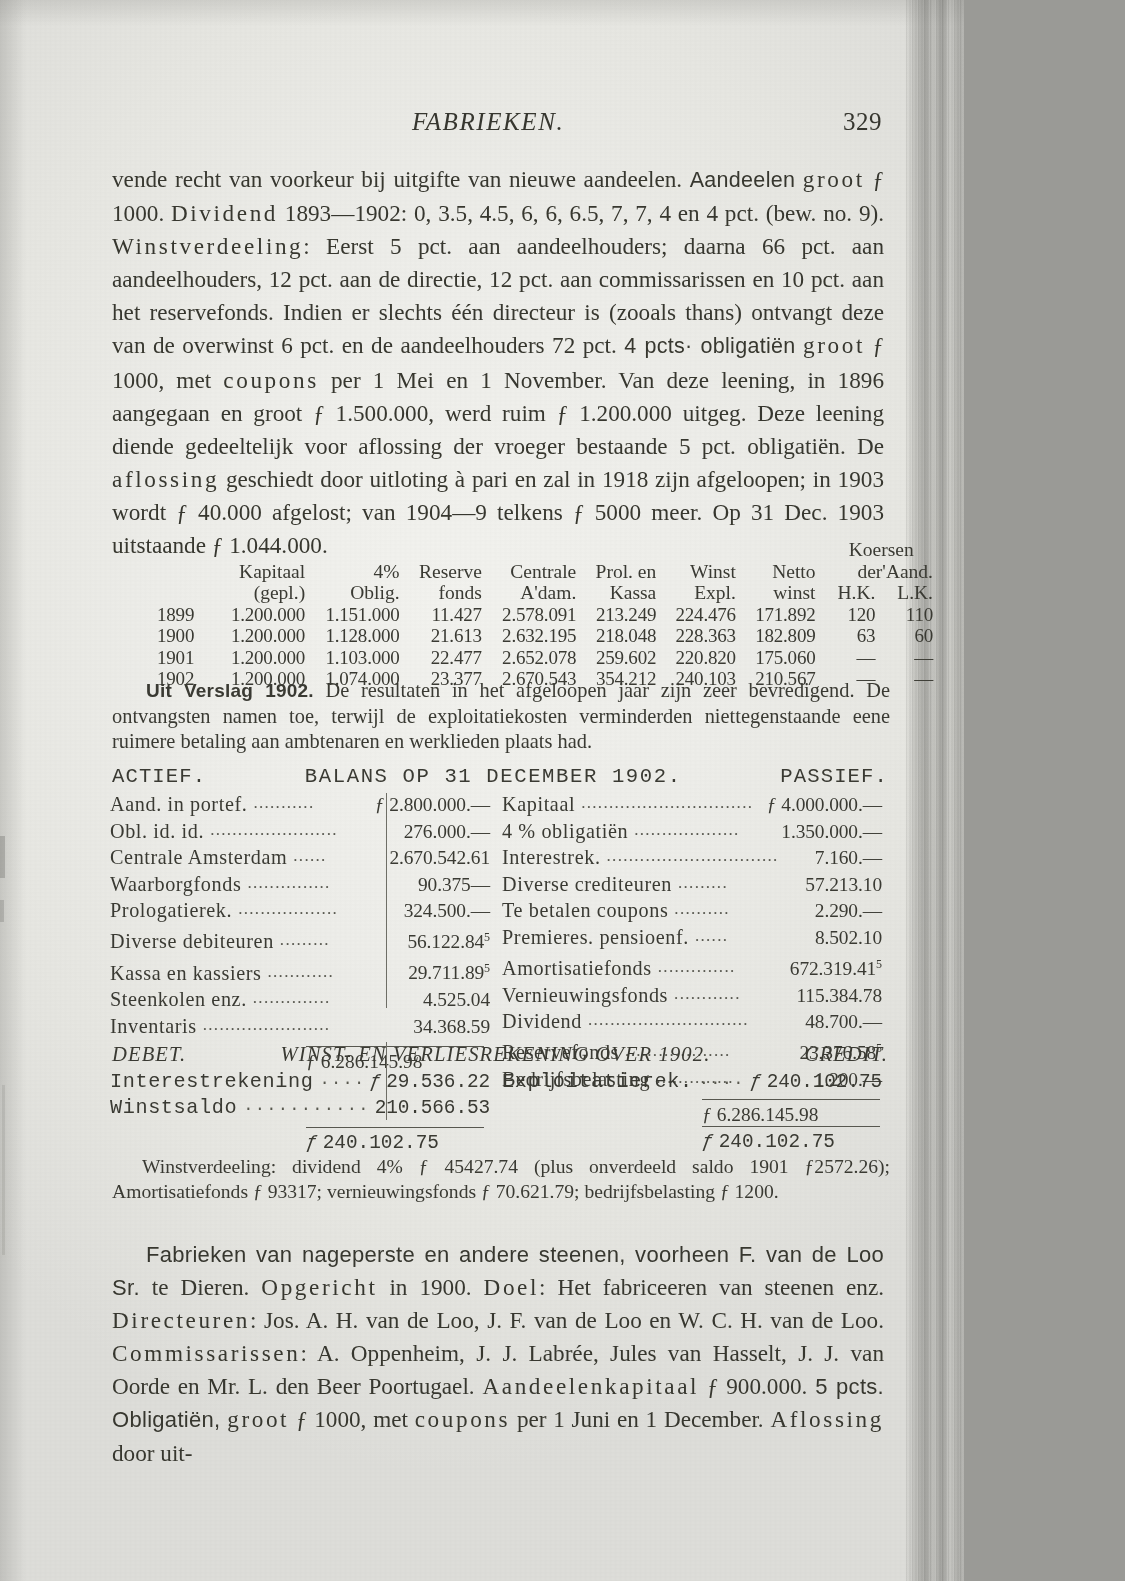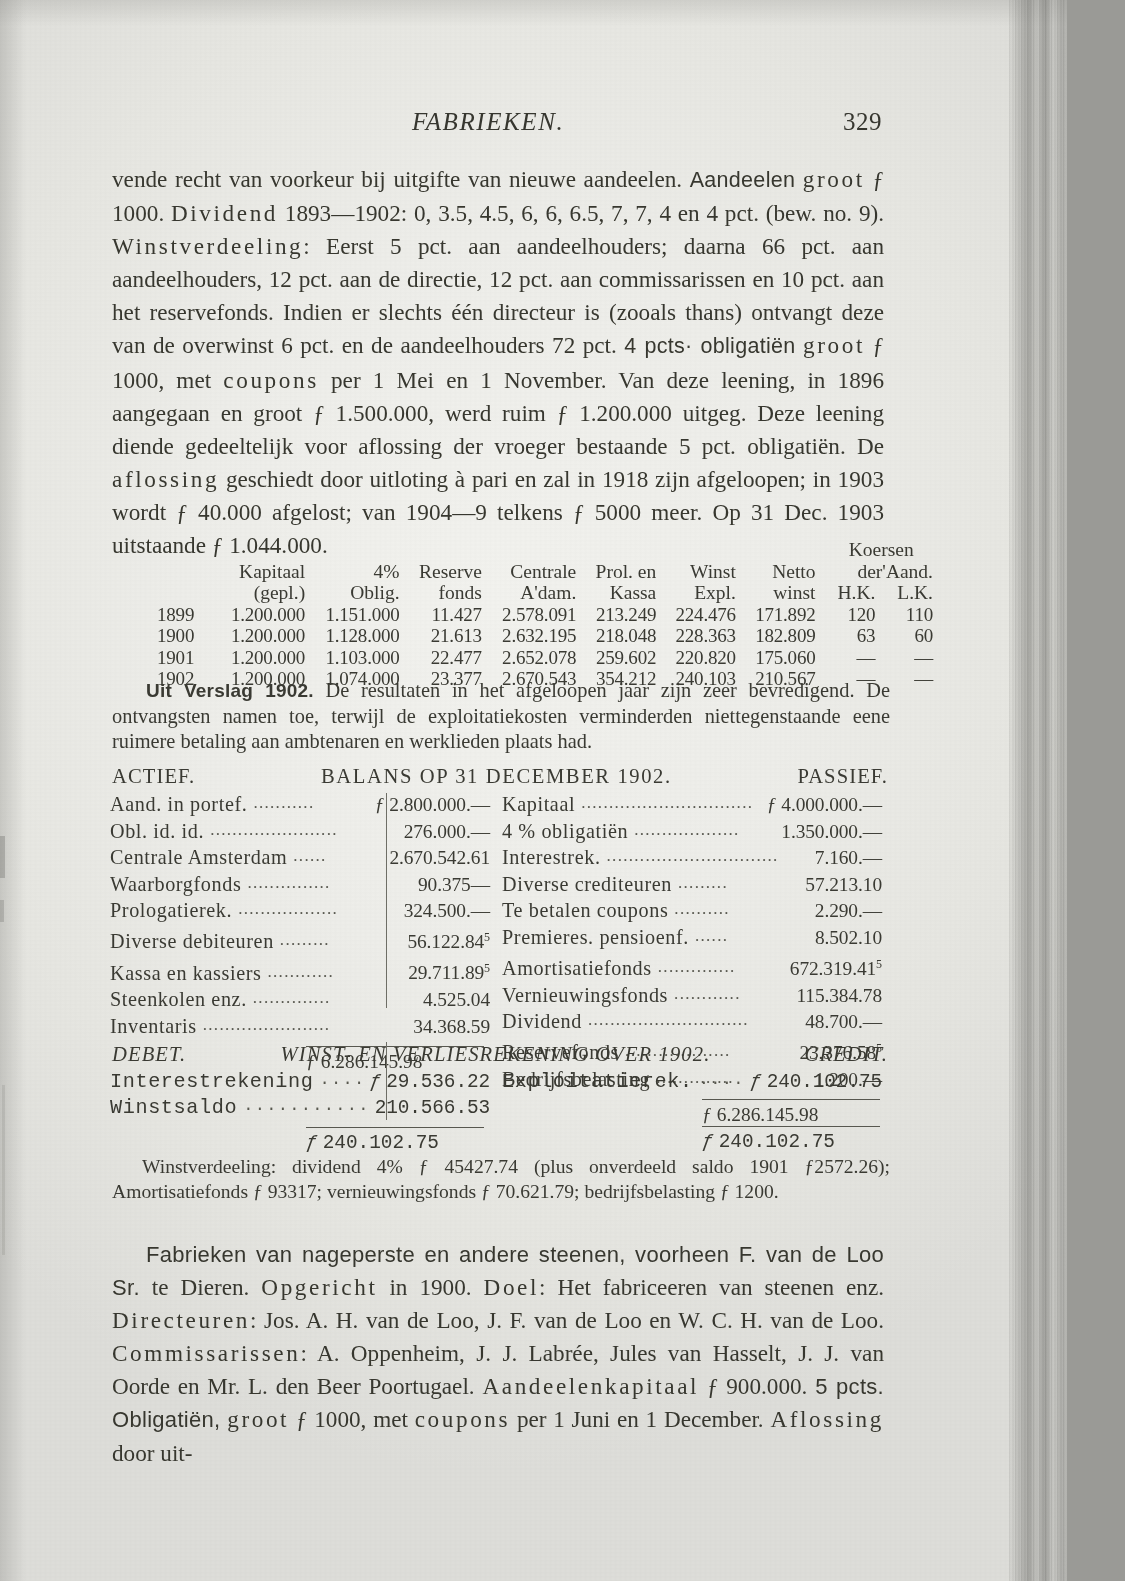--- a/index.html
+++ b/index.html
@@ -3,21 +3,21 @@
 <meta charset="utf-8">
 <title>Scanned page 329 — FABRIEKEN</title>
 <style>
   html, body {
     margin: 0;
     padding: 0;
     background: #9a9a96;
   }
   .page {
     position: relative;
-    width: 1067px;
+    width: 964px;
     height: 1581px;
     overflow: hidden;
     background: #fde047;
     font-family: "Liberation Serif", serif;
     color: #2e2e2c;
   }
   
   .paper-base {
     position: absolute;
     inset: 0;
@@ -171,20 +171,21 @@
   .balans-head {
     position: absolute;
     left: 112px;
     top: 765px;
     width: 776px;
     font-size: 20.6px;
     letter-spacing: 1.1px;
     display: flex;
     justify-content: space-between;
     color: #3a3a33;
+    font-family: Liberation Mono, monospace;
   }
   .balans-head .mid { letter-spacing: 1.6px; }
 
   .balans {
     position: absolute;
     left: 110px;
     top: 792px;
     width: 780px;
     display: flex;
     font-size: 20.2px;

